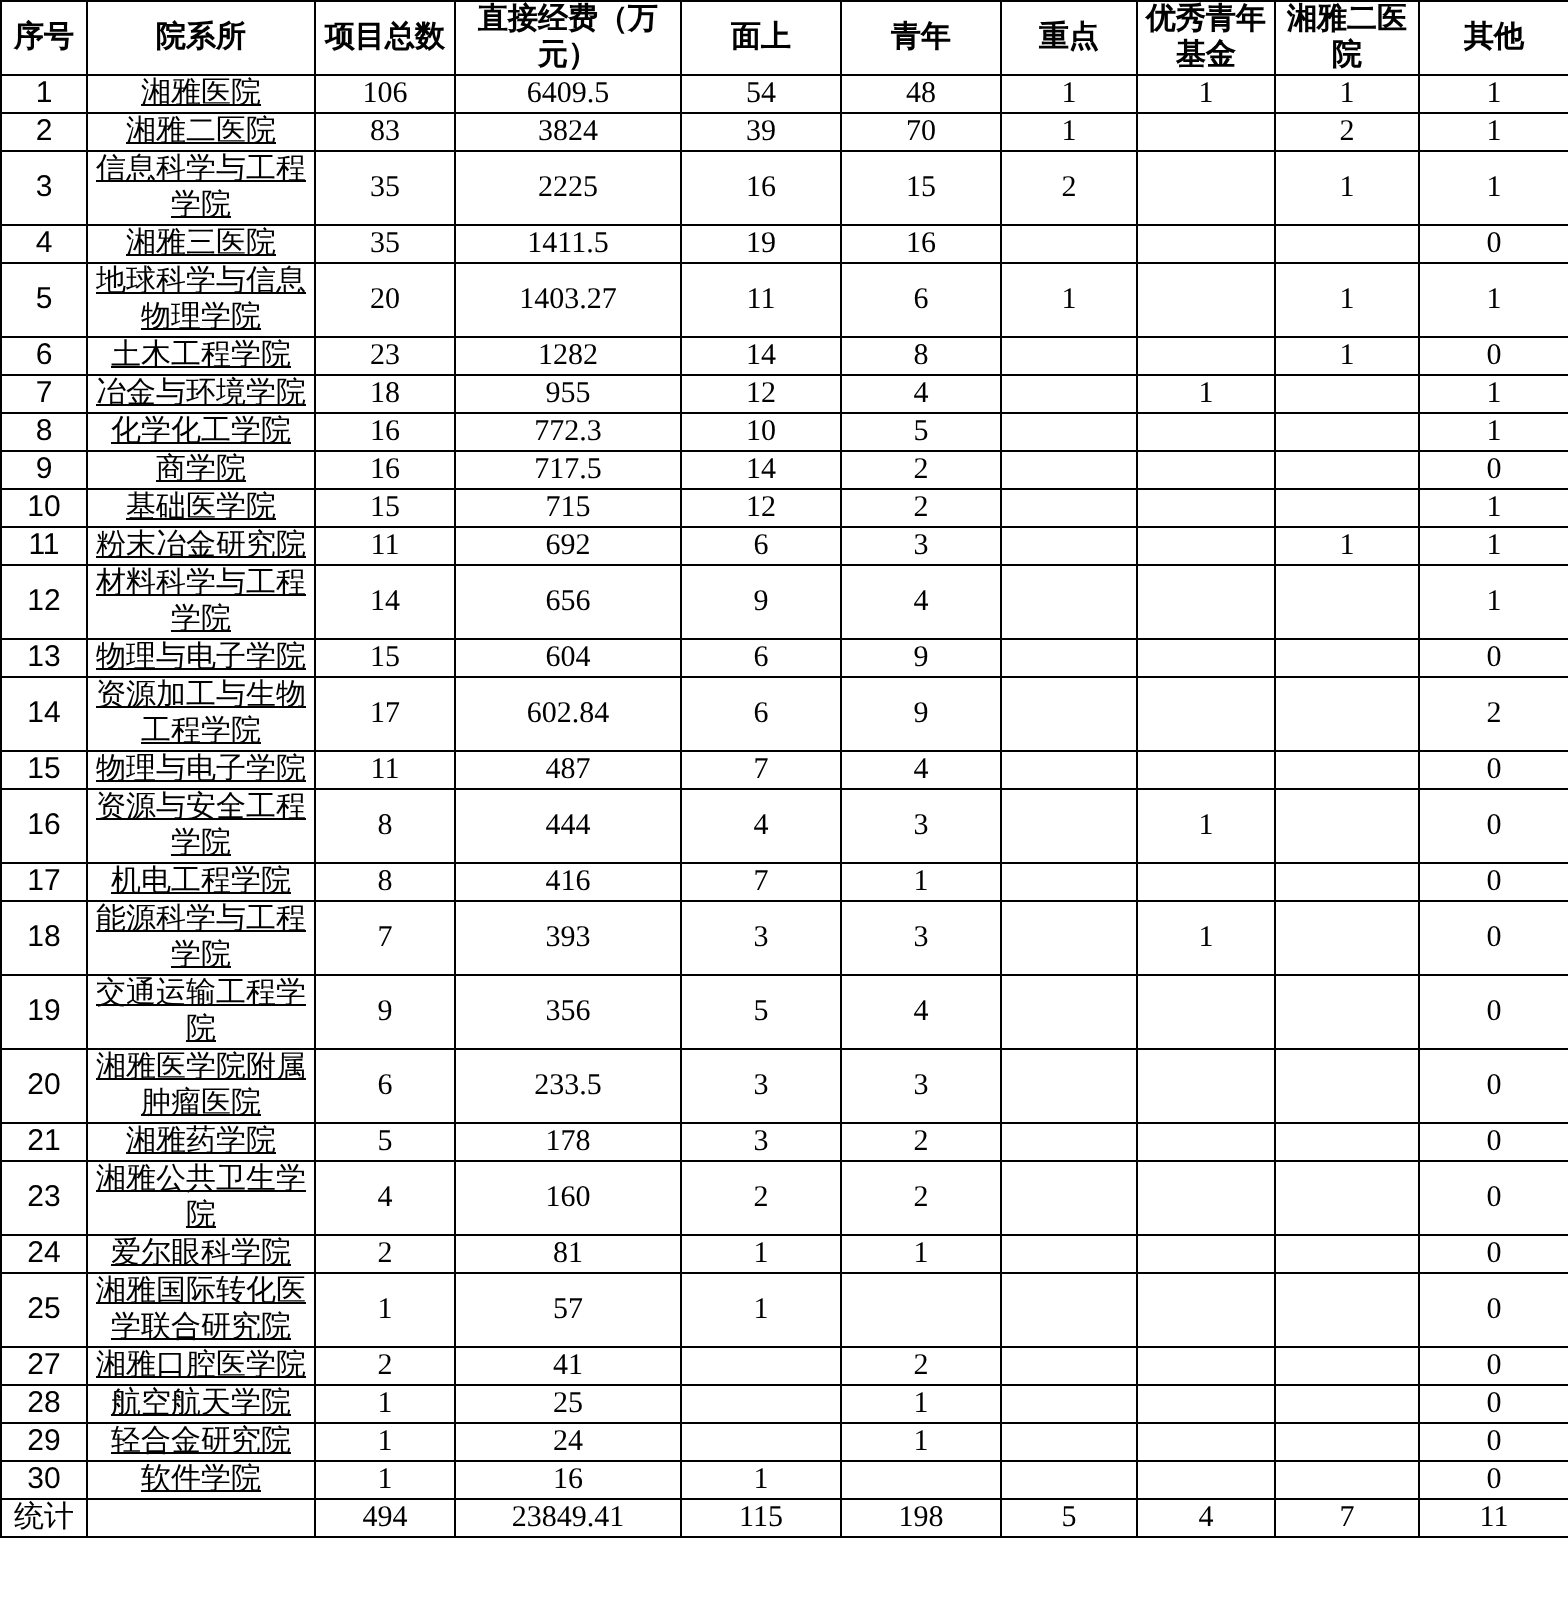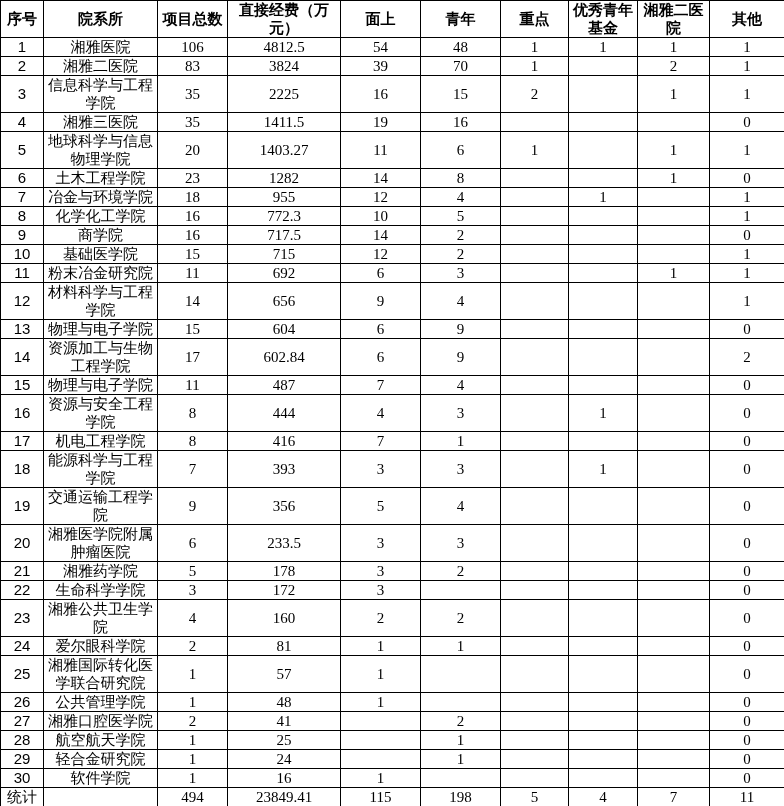--- a/index.html
+++ b/index.html
@@ -41,20 +41,21 @@
   th {
     font-weight: bold;
     height: 36px;
     font-family: "Liberation Sans", "DejaVu Sans", sans-serif;
   }
   td {
     height: 18px;
   }
   td.dept {
     font-family: "Liberation Sans", "DejaVu Sans", sans-serif;
+    text-decoration: underline;
   }
   tr.summary-row td {
     font-weight: normal;
   }
   td.rowno, tr.summary-row td.rowno {
     font-family: "Liberation Sans", "DejaVu Sans", sans-serif;
   }
 </style>
 </head>
 <body>
@@ -84,21 +85,21 @@
         <th>优秀青年基金</th>
         <th>湘雅二医院</th>
         <th>其他</th>
       </tr>
   </thead>
   <tbody>
       <tr>
         <td class="rowno">1</td>
         <td class="dept">湘雅医院</td>
         <td>106</td>
-        <td>4812.5</td>
+        <td>6409.5</td>
         <td>54</td>
         <td>48</td>
         <td>1</td>
         <td>1</td>
         <td>1</td>
         <td>1</td>
       </tr>
       <tr>
         <td class="rowno">2</td>
         <td class="dept">湘雅二医院</td>
@@ -333,32 +334,20 @@
         <td>5</td>
         <td>178</td>
         <td>3</td>
         <td>2</td>
         <td></td>
         <td></td>
         <td></td>
         <td>0</td>
       </tr>
       <tr>
-        <td class="rowno">22</td>
-        <td class="dept">生命科学学院</td>
-        <td>3</td>
-        <td>172</td>
-        <td>3</td>
-        <td></td>
-        <td></td>
-        <td></td>
-        <td></td>
-        <td>0</td>
-      </tr>
-      <tr>
         <td class="rowno">23</td>
         <td class="dept">湘雅公共卫生学院</td>
         <td>4</td>
         <td>160</td>
         <td>2</td>
         <td>2</td>
         <td></td>
         <td></td>
         <td></td>
         <td>0</td>
@@ -373,32 +362,20 @@
         <td></td>
         <td></td>
         <td></td>
         <td>0</td>
       </tr>
       <tr>
         <td class="rowno">25</td>
         <td class="dept">湘雅国际转化医学联合研究院</td>
         <td>1</td>
         <td>57</td>
-        <td>1</td>
-        <td></td>
-        <td></td>
-        <td></td>
-        <td></td>
-        <td>0</td>
-      </tr>
-      <tr>
-        <td class="rowno">26</td>
-        <td class="dept">公共管理学院</td>
-        <td>1</td>
-        <td>48</td>
         <td>1</td>
         <td></td>
         <td></td>
         <td></td>
         <td></td>
         <td>0</td>
       </tr>
       <tr>
         <td class="rowno">27</td>
         <td class="dept">湘雅口腔医学院</td>

